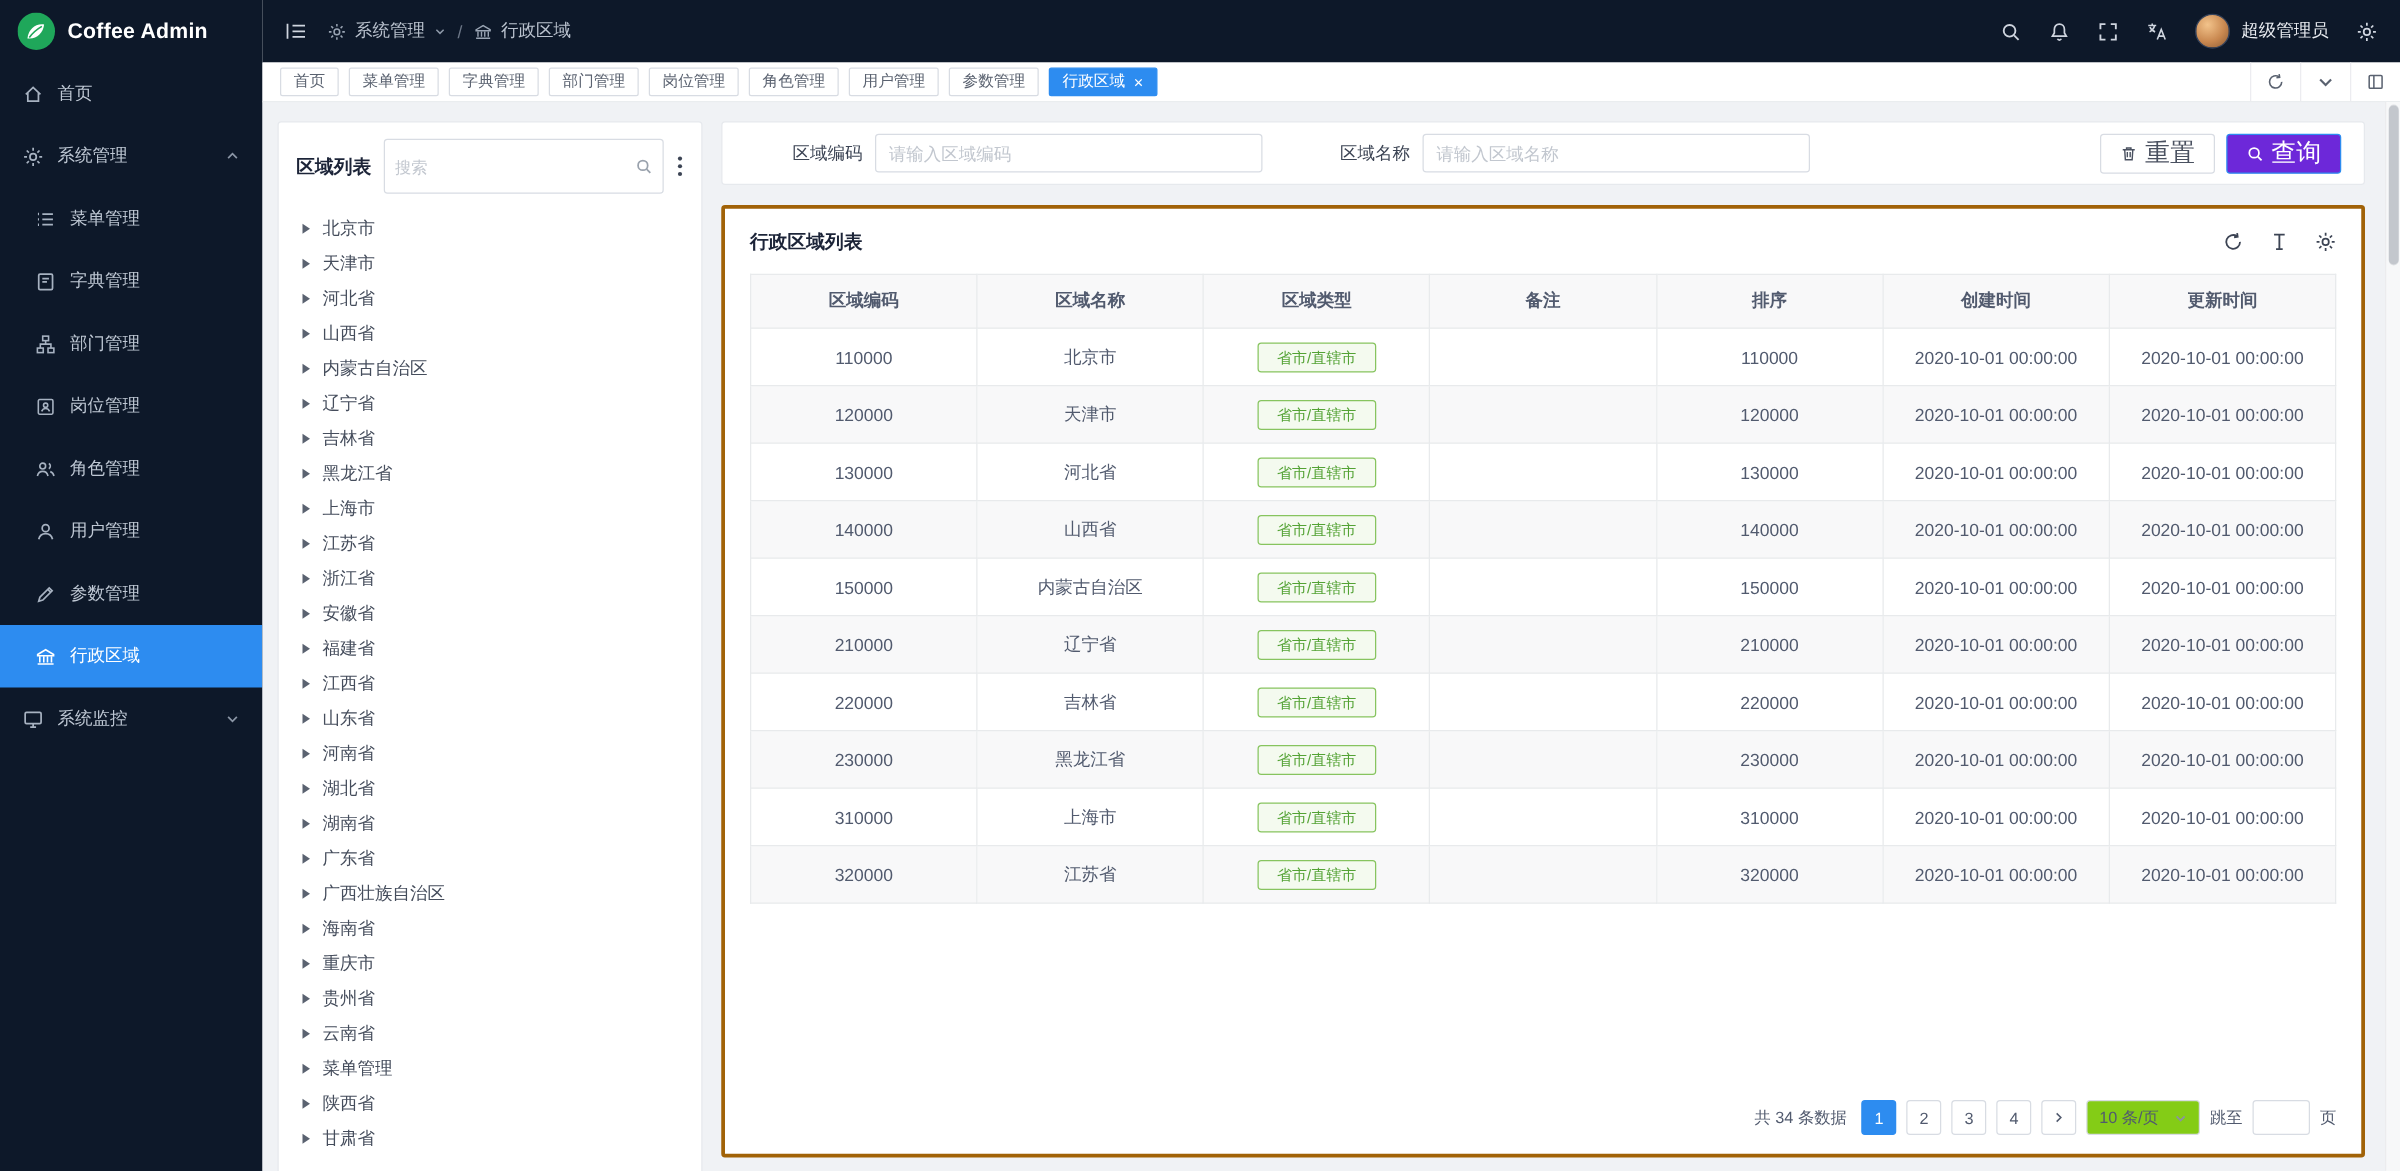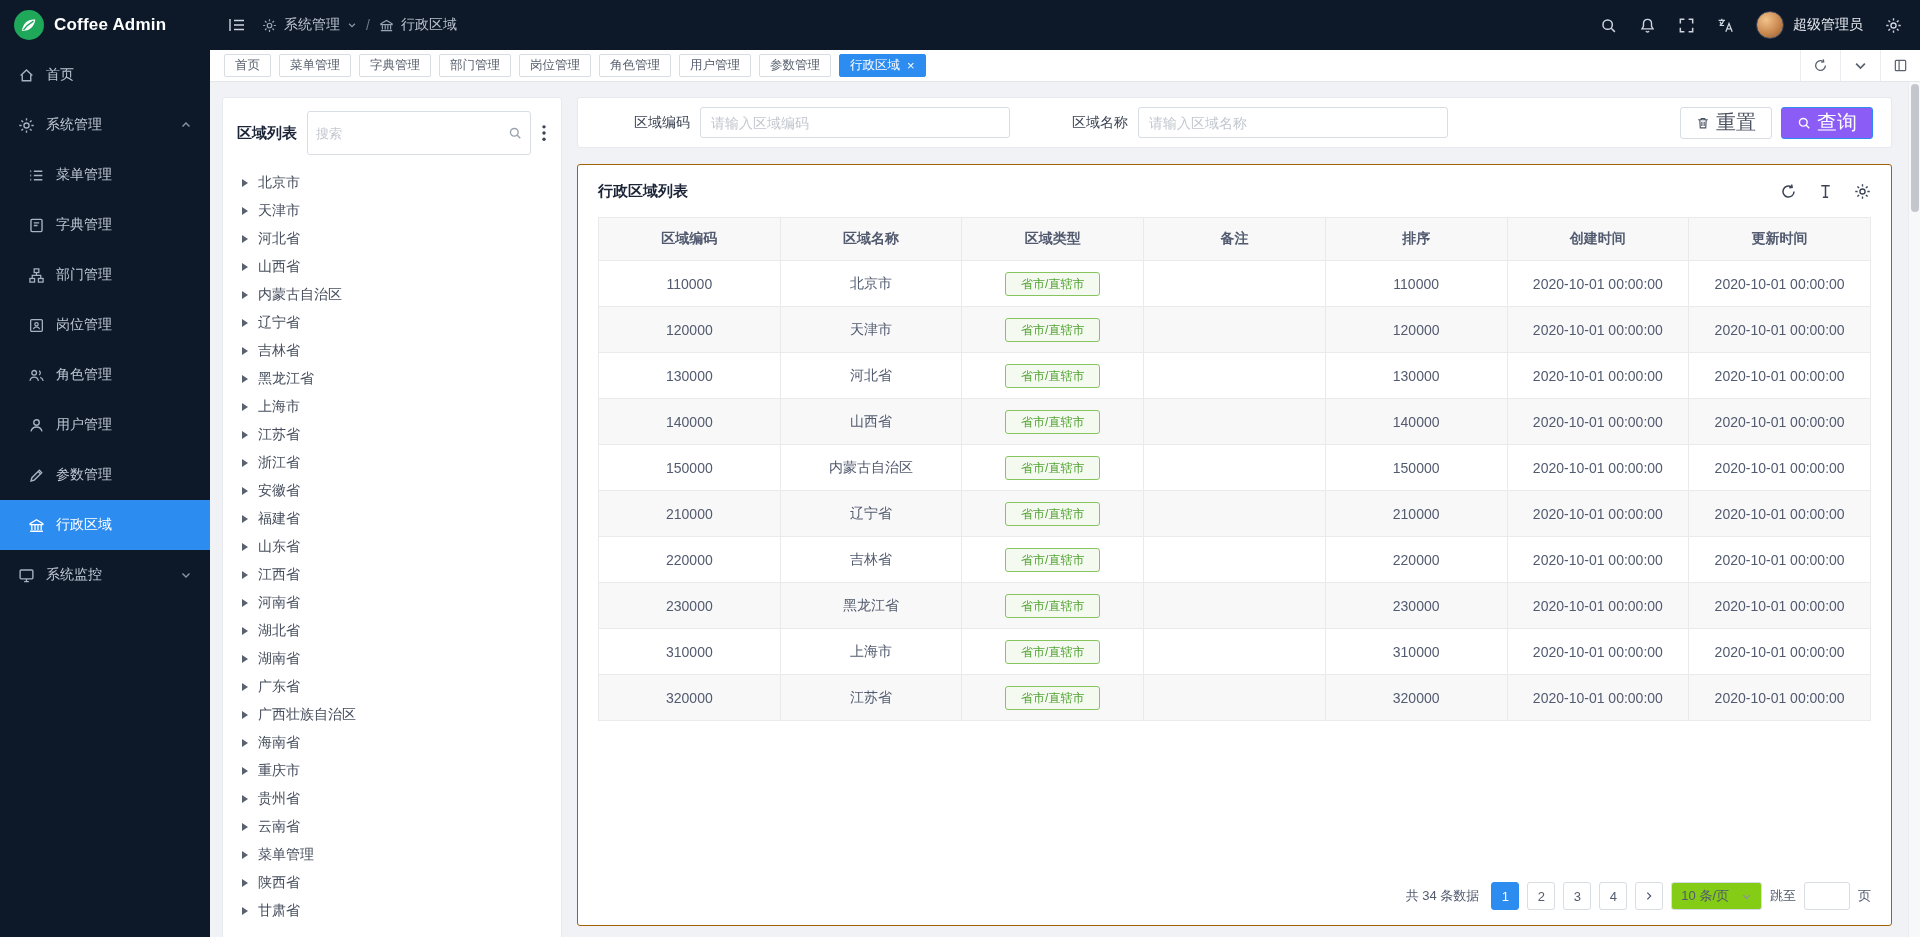--- a/index.html
+++ b/index.html
@@ -69,23 +69,23 @@
 
   .filter-card { height:51px; flex:none; background:#fff; border:1px solid #e6e9ed; border-radius:3px; display:flex; align-items:center; padding:0 18px; }
   .f-label { font-size:14px; color:#3c4454; margin:0 10px 0 38px; white-space:nowrap; }
   .f-label.second { margin-left:62px; }
   .f-input { width:310px; height:31px; border:1px solid #d8dce3; border-radius:3px; padding:0 10px; font-size:14px; color:#515a6e; outline:none; background:#fff; }
   .f-input::placeholder { color:#c2c7cf; }
   .filter-actions { margin-left:auto; display:flex; gap:9px; }
   .btn { height:32px; display:inline-flex; align-items:center; gap:6px; padding:0 15px; border-radius:3px; font-size:20px; cursor:pointer; }
   .btn .icon { width:14px; height:14px; }
   .btn-reset { background:#fff; border:1px solid #d8dce3; color:#4a5160; }
-  .btn-primary { background:#8b5cf6; border:1px solid #2d8cf0; color:#fff;font-family:Liberation Serif, serif; }
-
-  .table-card { margin-top:16px; margin-bottom:11px; background:#fff; border:1px solid #a16207; border-radius:3px; flex:1; display:flex; flex-direction:column; min-height:0; }
+  .btn-primary { background:#6d28d9; border:1px solid #2d8cf0; color:#fff;font-family:Liberation Serif, serif; }
+
+  .table-card { margin-top:16px; margin-bottom:11px; background:#fff; border:3px solid #a16207; border-radius:3px; flex:1; display:flex; flex-direction:column; min-height:0; }
   .card-head { height:52px; flex:none; display:flex; align-items:center; padding:0 20px; }
   .card-title { font-size:15px; font-weight:700; color:#1c2438; }
   .card-tools { margin-left:auto; display:flex; align-items:center; gap:20px; color:#3c4454; }
   .tool-icon { width:17px; height:17px; cursor:pointer; }
 
   .table-wrap { padding:0 20px; }
   table.data { width:100%; border-collapse:collapse; table-layout:fixed; }
   .data th { height:43px; background:#f8f8f9; border:1px solid #e8eaec; font-size:14px; font-weight:700; color:#515a6e; text-align:center; }
   .data td { height:46px; border:1px solid #e8eaec; font-size:14px; color:#515a6e; text-align:center; overflow:hidden; white-space:nowrap; }
   .data tbody tr:nth-child(even) td { background:#f8f8f9; }
@@ -438,25 +438,25 @@
           <div class="tree-item">
               <span class="caret"></span>
               <span>安徽省</span>
             </div>
           <div class="tree-item">
               <span class="caret"></span>
               <span>福建省</span>
             </div>
           <div class="tree-item">
               <span class="caret"></span>
+              <span>江西省</span>
+            </div>
+          <div class="tree-item">
+              <span class="caret"></span>
               <span>山东省</span>
-            </div>
-          <div class="tree-item">
-              <span class="caret"></span>
-              <span>江西省</span>
             </div>
           <div class="tree-item">
               <span class="caret"></span>
               <span>河南省</span>
             </div>
           <div class="tree-item">
               <span class="caret"></span>
               <span>湖北省</span>
             </div>
           <div class="tree-item">

